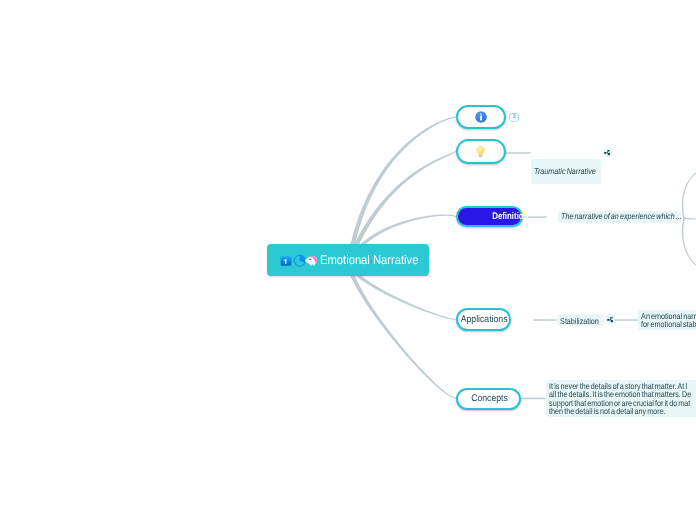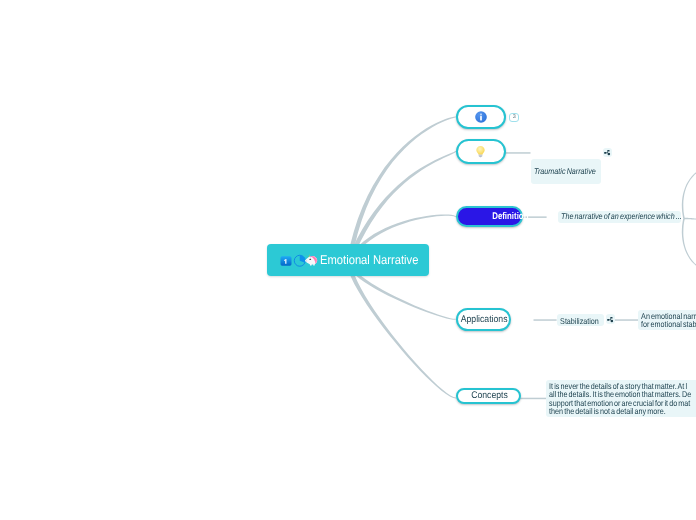--- a/index.html
+++ b/index.html
@@ -171,21 +171,21 @@
     <rect x="11" y="13" width="3.4" height="1.7"></rect>
   </svg>
 </span>
 <div class="node leaf multi" style="left:638.3px;top:310px;height:20.2px;width:62px;">
   <div>
     <span>An emotional narr</span>
     <span>for emotional stab</span>
   </div>
 </div>
 
-<div class="node pill" style="left:455.5px;top:387.5px;width:65px;height:16px;">
+<div class="node pill" style="left:455.5px;top:387.5px;width:65px;height:22px;">
   <span class="nl">Concepts</span>
 </div>
 
 <div class="node leaf multi" style="left:546.4px;top:380.1px;height:36.5px;width:165px;">
   <div>
     <span>It is never the details of a story that matter. At l</span>
     <span>all the details. It is the emotion that matters. De</span>
     <span>support that emotion or are crucial for it do mat</span>
     <span>then the detail is not a detail any more.</span>
   </div>

